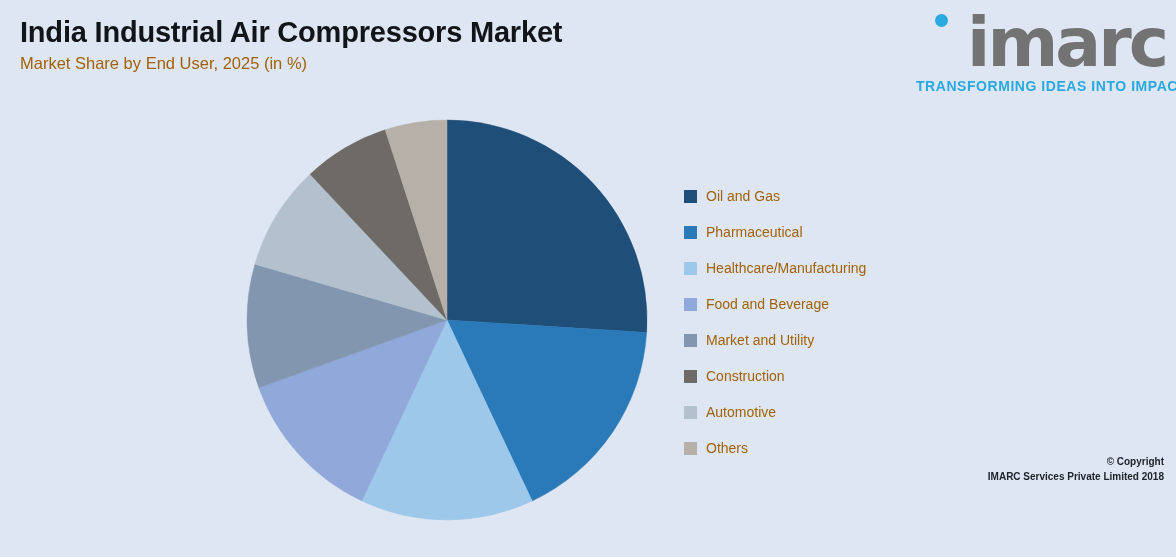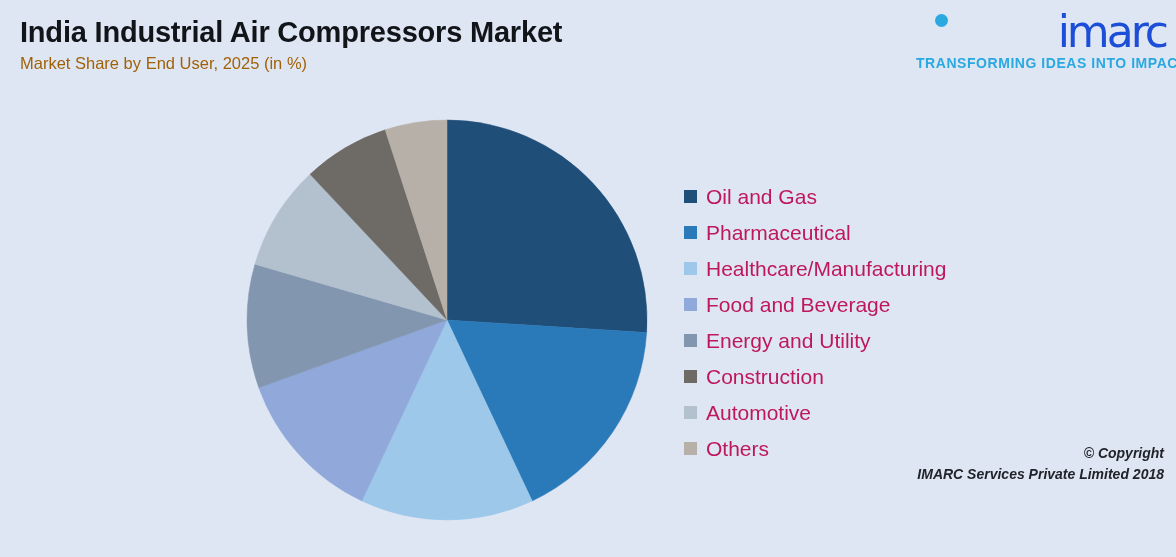--- a/index.html
+++ b/index.html
@@ -48,23 +48,23 @@
   
   #logo-block {
     position: absolute;
     right: 10px;
     top: 12px;
     width: 250px;
     text-align: right;
   }
   #logo-wordmark {
     position: relative;
-    font-size: 44px;
-    font-weight: normal;
-    color: #1d4ed8;
+    font-size: 68px;
+    font-weight: bold;
+    color: #737373;
     letter-spacing: -3px;
     line-height: 0.92;
     font-family: "DejaVu Sans", sans-serif;
     text-align: right;
   }
   #logo-dot {
     position: absolute;
     right: 218px;
     top: 2px;
     width: 13px;
@@ -104,40 +104,39 @@
     align-items: center;
     height: 36px;
   }
   .legend-swatch {
     width: 13px;
     height: 13px;
     flex: 0 0 13px;
     margin-right: 9px;
   }
   .legend-label {
-    font-size: 21px;
-    color: #be185d;
+    font-size: 14px;
+    color: #a16207;
     white-space: nowrap;
     line-height: 1;
   }
 
   
   #footer {
     position: absolute;
     right: 12px;
     bottom: 10px;
     text-align: right;
   }
   .footer-line {
-    font-size: 14px;
+    font-size: 10px;
     font-weight: bold;
     color: #20242a;
     line-height: 1.45;
     white-space: nowrap;
-    font-style: italic;
   }
 </style>
 </head>
 <body>
 
 <div id="page">
 
   <div id="title-block">
     <div id="chart-title">India Industrial Air Compressors Market</div>
     <div id="chart-subtitle">Market Share by End User, 2025 (in %)</div>
@@ -176,21 +175,21 @@
       <div class="legend-item">
         <span class="legend-swatch" style="background: rgb(157, 200, 234);"></span>
         <span class="legend-label">Healthcare/Manufacturing</span>
       </div>
       <div class="legend-item">
         <span class="legend-swatch" style="background: rgb(144, 168, 218);"></span>
         <span class="legend-label">Food and Beverage</span>
       </div>
       <div class="legend-item">
         <span class="legend-swatch" style="background: rgb(130, 150, 176);"></span>
-        <span class="legend-label">Energy and Utility</span>
+        <span class="legend-label">Market and Utility</span>
       </div>
       <div class="legend-item">
         <span class="legend-swatch" style="background: rgb(110, 106, 102);"></span>
         <span class="legend-label">Construction</span>
       </div>
       <div class="legend-item">
         <span class="legend-swatch" style="background: rgb(179, 192, 205);"></span>
         <span class="legend-label">Automotive</span>
       </div>
       <div class="legend-item">

